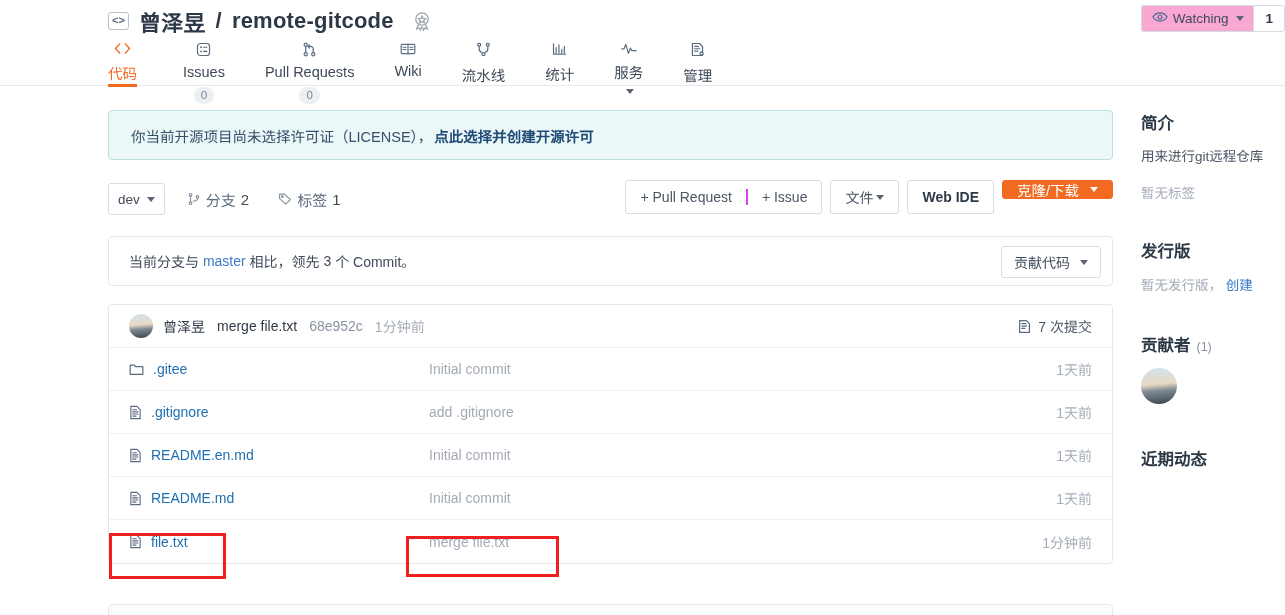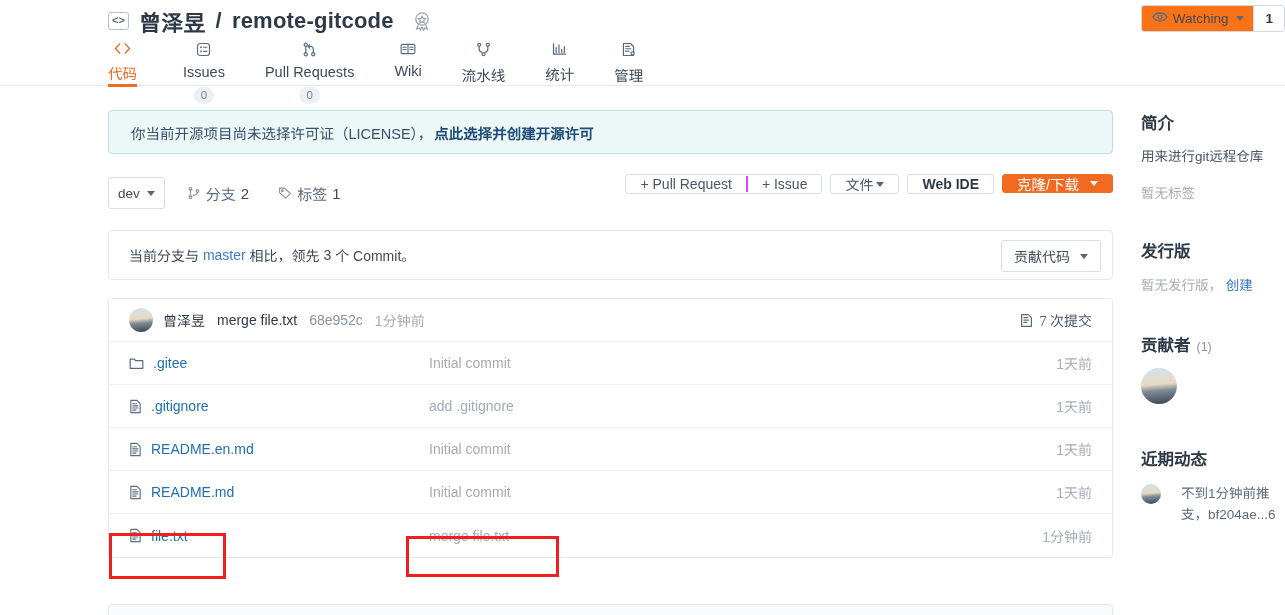--- a/index.html
+++ b/index.html
@@ -41,21 +41,21 @@
 
   .header-right {
     position:absolute; right: 0px; top: 5px;
     display: flex; align-items: stretch;
   }
   .watch-group { display:flex; align-items:stretch; }
   .watch-btn {
     display:flex; align-items:center; gap:5px;
     border:1px solid #d4dae0; border-right:none;
     border-radius:3px 0 0 3px;
-    background:#f97316; color:#3f4a59;
+    background:#f9a8d4; color:#3f4a59;
     font-size:13.5px; padding: 5px 9px 5px 10px;
     white-space:nowrap;
   }
   .watch-count {
     border:1px solid #d4dae0; border-radius:0 3px 3px 0;
     background:#fff; color:#2e3947; font-weight:bold;
     font-size:13.5px; padding:5px 11px; display:flex; align-items:center;
   }
   .caret { width:0;height:0;border-left:4px solid transparent;border-right:4px solid transparent;border-top:5px solid #5a6472; display:inline-block; margin-left:3px;}
 
@@ -84,42 +84,42 @@
   .body-wrap { display:flex; padding-left:108px; padding-top:0; }
   .main-col { width: 1005px; flex: 0 0 1005px; }
   .side-col { width: 172px; padding-left: 28px; padding-top: 10px; }
 
   
   .license-banner {
     margin-top: 24px;
     border:1px solid #bcdfe0;
     background:#ecf7f8;
     border-radius:4px;
-    height: 44px;
+    height: 50px;
     display:flex; align-items:center;
     padding: 7px 22px;
     font-size: 14.5px; color:#36506b;
   }
   .license-link { color:#1f4d77; font-weight:bold; margin-left:2px; }
 
   
   .toolbar { margin-top: 20px; height: 38px; display:flex; align-items:center; position:relative; }
   .branch-btn {
     border:1px solid #d8dde3; background:#fff; border-radius:3px;
     height:32px; min-width:56px; display:flex; align-items:center; gap:4px;
     padding: 0 9px; font-size:13.5px; color:#3f4a59;
   }
   .meta-links { display:flex; align-items:center; gap:29px; margin-left: 22px; font-size:15px; color:#5d6b7d; }
   .meta-link { display:flex; align-items:center; gap:5px; }
   .meta-link .num { color:#3f4a59; }
 
   .btn-group { position:absolute; right: 0; top: 0; display:flex; align-items:stretch; gap:8px; }
   .tbtn {
     border:1px solid #d8dde3; background:#fff; border-radius:3px;
-    height:20px; display:flex; align-items:center; justify-content:center;
+    height:34px; display:flex; align-items:center; justify-content:center;
     padding: 0 14px; font-size:14px; color:#4a5666; white-space:nowrap;
   }
   .tbtn.pr-issue { padding: 0; border-radius:3px; display:flex; }
   .tbtn.pr-issue > span { display:flex; align-items:center; padding: 0 14px; }
   .tbtn.pr-issue > span + span { border-left:2px solid #d946ef; }
   .tbtn.bold { font-weight:bold; color:#2e3947; }
   .tbtn.primary {
     background:#f26a21; border-color:#f26a21; color:#fff; font-size:14.5px;
     padding: 0 14px; gap:8px; height:19px;
   }
@@ -154,21 +154,21 @@
     margin-right:10px;
   }
   .avatar.sm { width:20px;height:20px;flex:0 0 20px; }
   .avatar.lg { width:36px;height:36px;flex:0 0 36px; }
   .c-author { color:#2e3947; font-weight:500; margin-right:12px; }
   .c-msg { color:#2e3947; margin-right:12px; }
   .c-sha { color:#8892a0; margin-right:12px; }
   .c-time { color:#a5adb8; }
   .commit-count {
     position:absolute; right:20px; display:flex; align-items:center; gap:6px;
-    color:#4a5666; font-size:14px;font-family:Liberation Serif, serif;
+    color:#4a5666; font-size:14px;
   }
   .f-row {
     height: 43px; display:flex; align-items:center; padding: 0 20px;
     border-bottom:1px solid #eef1f4; position:relative; font-size:14px;
   }
   .f-row:last-child { border-bottom:none; }
   .f-name { display:flex; align-items:center; gap:9px; width: 300px; flex:0 0 300px; }
   .f-name a { color:#1f6fb2; text-decoration:none; }
   .f-msg { color:#a3abb6; flex:1 1 auto; }
   .f-time { color:#a5adb8; position:absolute; right:20px; }
@@ -296,20 +296,29 @@
       <div class="tab">
         <span class="ico">
           <svg width="15" height="14" viewBox="0 0 16 14" fill="none" stroke="#5a6b80" stroke-width="1.3" stroke-linecap="round">
             <path d="M1.6 1.5v11h12.8"></path>
               <path d="M4.4 11V5.6M7.4 11V2.6M10.4 11V7.4M13.2 11V4.4"></path>
           </svg>
         </span>
         <span>统计</span>
       </div>
 
+      <div class="tab">
+        <span class="ico">
+          <svg width="16" height="12" viewBox="0 0 18 12" fill="none" stroke="#5a6b80" stroke-width="1.3" stroke-linecap="round" stroke-linejoin="round">
+            <path d="M1 7h2.4l2-5 3 10 2.2-6 1.6 3H17"></path>
+          </svg>
+        </span>
+        <span>服务</span>
+        <i class="caret"></i>
+      </div>
 
       <div class="tab">
         <span class="ico">
           <svg width="15" height="15" viewBox="0 0 16 16" fill="none" stroke="#5a6b80" stroke-width="1.3">
             <path d="M2.6 1.6h7.6l3.2 3.2v9.6H2.6z" stroke-linejoin="round"></path>
             <path d="M5 4.6h4M5 7.2h5.4M5 9.8h3.4" stroke-linecap="round"></path>
             <circle cx="12.3" cy="12.2" r="1.6" fill="#fff"></circle>
           </svg>
         </span>
         <span>管理</span>
@@ -486,27 +495,20 @@
 
       <div class="side-h" style="margin-top:38px;">
         <span>贡献者</span>
         <span class="cnt">(1)</span>
       </div>
       <div class="contrib-avatars">
         <span class="avatar lg"></span>
       </div>
 
       <div class="side-h" style="margin-top:42px;">近期动态</div>
-      <div class="activity">
-        <span class="avatar sm"></span>
-        <span class="activity-text">
-          <span>不到1分钟前推</span><br>
-          <span>支，bf204ae...6</span>
-        </span>
-      </div>
     </div>
   </div>
 
   <div class="bottom-panel"></div>
 
   <div class="annot" style="left:109px; top:533px; width:117px; height:46px;"></div>
   <div class="annot" style="left:406px; top:536px; width:153px; height:41px;"></div>
 
 </div>
 

